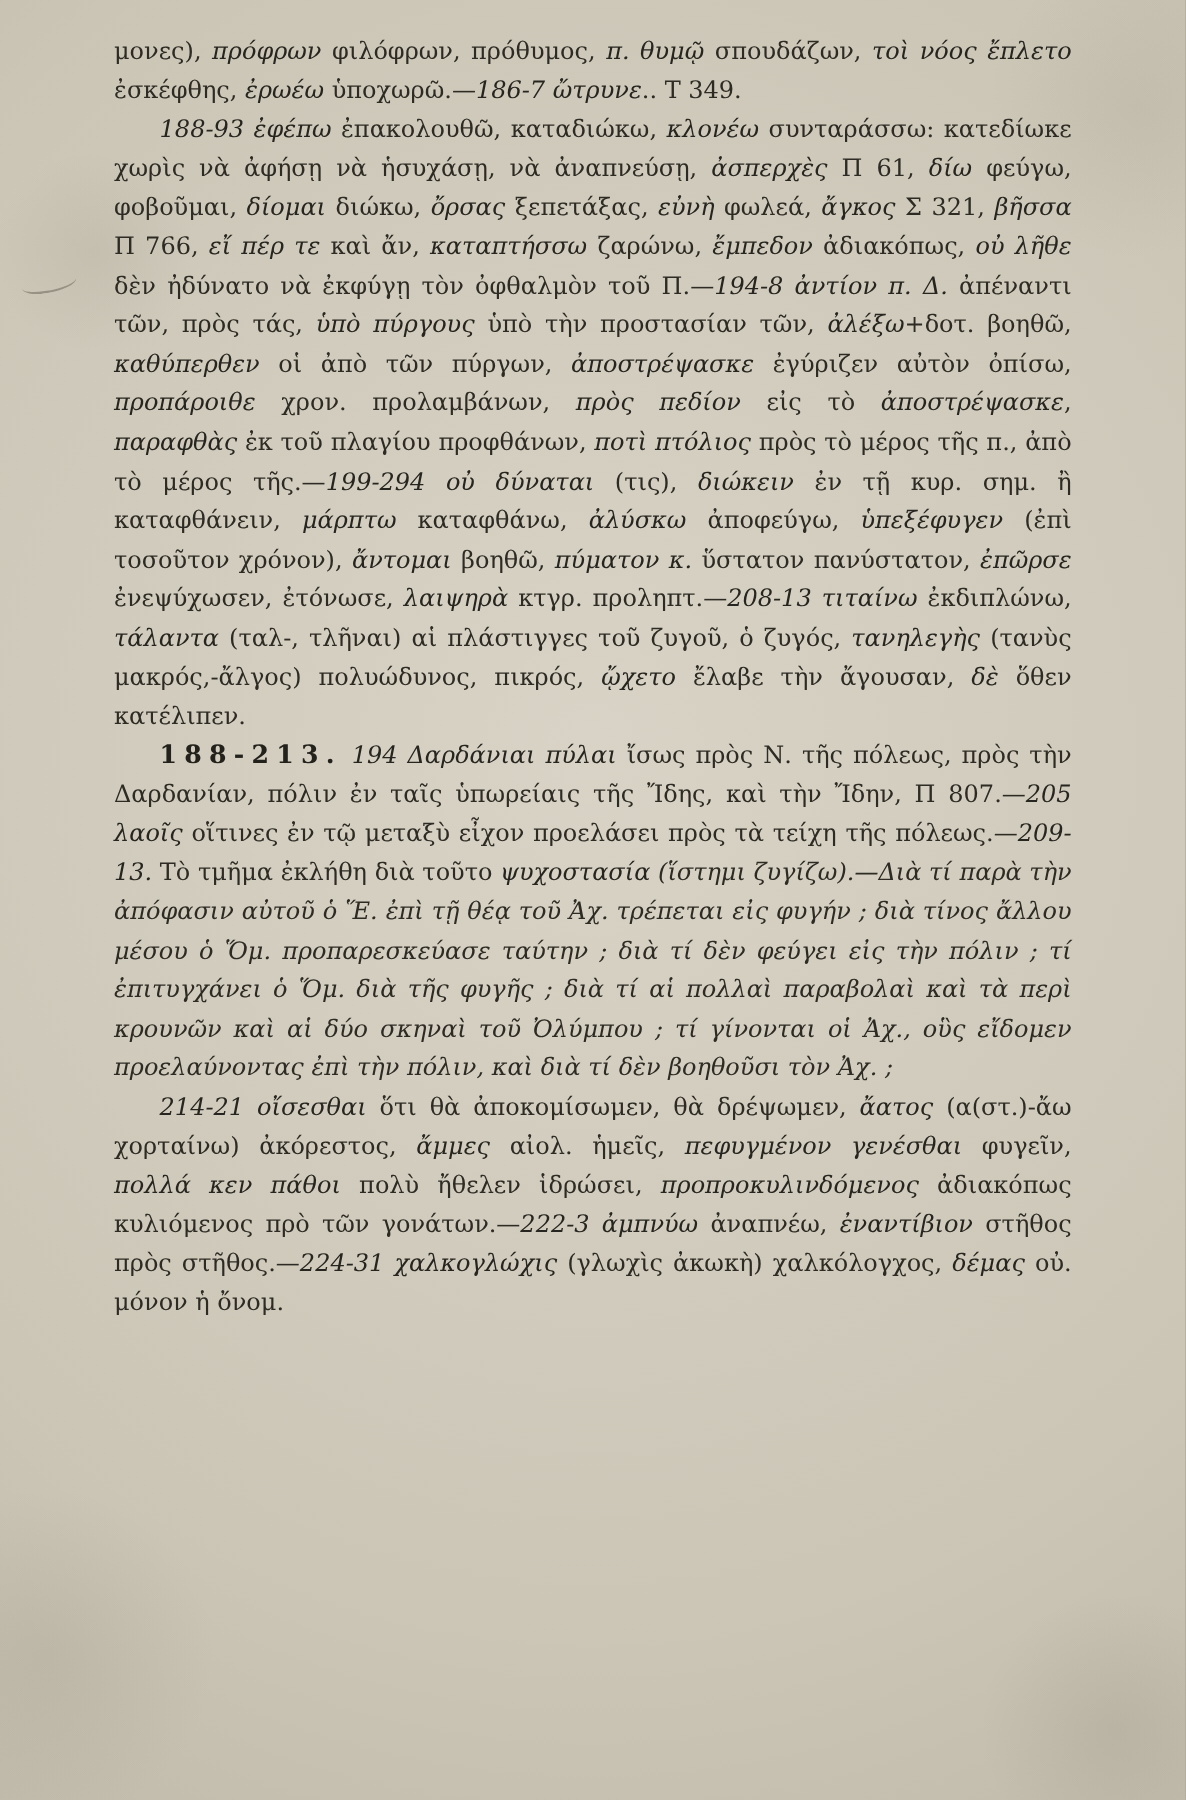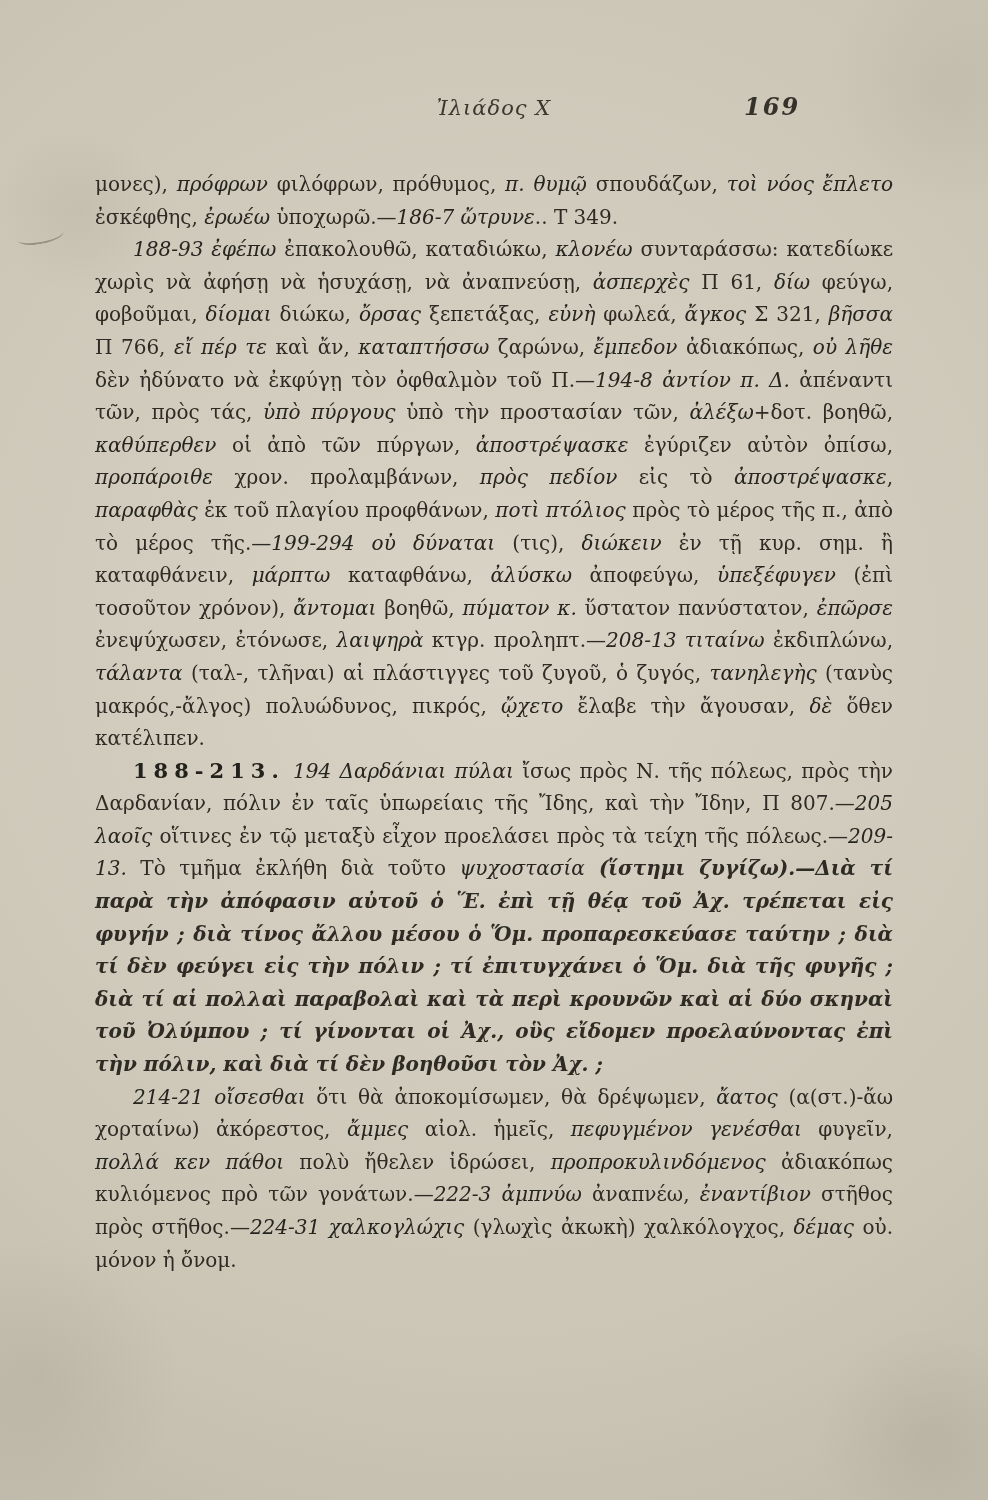--- a/index.html
+++ b/index.html
@@ -65,21 +65,21 @@
     text-justify: inter-word;
   }
   .paragraph {
     margin: 0;
   }
   .paragraph.indent {
     text-indent: 38px;
   }
   .run-r { font-style: normal; font-weight: 400; }
   .run-b { font-style: italic; font-weight: 400; color: #27251f; }
-  .run-i { font-style: italic; font-weight: 700; }
+  .run-i { font-style: italic; font-weight: 400; }
   .run-h {
     font-style: normal;
     font-weight: 700;
     letter-spacing: 6px;
     font-size: 21px;
     color: #23211b;
   }
   
   .margin-mark {
     position: absolute;
@@ -92,24 +92,20 @@
     transform: rotate(-8deg);
     pointer-events: none;
   }
 </style>
 </head>
 <body>
 
 <div class="page">
   <div class="margin-mark"></div>
 
-  <div class="running-head">
-    <span class="running-title">Ἰλιάδος Χ</span>
-    <span class="page-number">169</span>
-  </div>
 
   <div class="body-text">
       <p class="paragraph"><span class="run-r">μονες), </span><span class="run-b">πρόφρων</span><span class="run-r"> φιλόφρων, πρόθυμος, </span><span class="run-b">π. θυμῷ</span><span class="run-r"> σπουδάζων, </span><span class="run-b">τοὶ νόος ἔπλετο</span><span class="run-r"> ἐσκέφθης, </span><span class="run-b">ἐρωέω</span><span class="run-r"> ὑποχωρῶ.—</span><span class="run-b">186-7 ὤτρυνε</span><span class="run-r">.. Τ 349.</span></p>
       <p class="paragraph indent"><span class="run-b">188-93 ἐφέπω</span><span class="run-r"> ἐπακολουθῶ, καταδιώκω, </span><span class="run-b">κλονέω</span><span class="run-r"> συνταράσσω: κατεδίωκε χωρὶς νὰ ἀφήσῃ νὰ ἡσυχάσῃ, νὰ ἀναπνεύσῃ, </span><span class="run-b">ἀσπερχὲς</span><span class="run-r"> Π 61, </span><span class="run-b">δίω</span><span class="run-r"> φεύγω, φοβοῦμαι, </span><span class="run-b">δίομαι</span><span class="run-r"> διώκω, </span><span class="run-b">ὄρσας</span><span class="run-r"> ξεπετάξας, </span><span class="run-b">εὐνὴ</span><span class="run-r"> φωλεά, </span><span class="run-b">ἄγκος</span><span class="run-r"> Σ 321, </span><span class="run-b">βῆσσα</span><span class="run-r"> Π 766, </span><span class="run-b">εἴ πέρ τε</span><span class="run-r"> καὶ ἄν, </span><span class="run-b">καταπτήσσω</span><span class="run-r"> ζαρώνω, </span><span class="run-b">ἔμπεδον</span><span class="run-r"> ἀδιακόπως, </span><span class="run-b">οὐ λῆθε</span><span class="run-r"> δὲν ἠδύνατο νὰ ἐκφύγῃ τὸν ὀφθαλμὸν τοῦ Π.—</span><span class="run-b">194-8 ἀντίον π. Δ.</span><span class="run-r"> ἀπέναντι τῶν, πρὸς τάς, </span><span class="run-b">ὑπὸ πύργους</span><span class="run-r"> ὑπὸ τὴν προστασίαν τῶν, </span><span class="run-b">ἀλέξω</span><span class="run-r">+δοτ. βοηθῶ, </span><span class="run-b">καθύπερθεν</span><span class="run-r"> οἱ ἀπὸ τῶν πύργων, </span><span class="run-b">ἀποστρέψασκε</span><span class="run-r"> ἐγύριζεν αὐτὸν ὀπίσω, </span><span class="run-b">προπάροιθε</span><span class="run-r"> χρον. προλαμβάνων, </span><span class="run-b">πρὸς πεδίον</span><span class="run-r"> εἰς τὸ </span><span class="run-b">ἀποστρέψασκε</span><span class="run-r">, </span><span class="run-b">παραφθὰς</span><span class="run-r"> ἐκ τοῦ πλαγίου προφθάνων, </span><span class="run-b">ποτὶ πτόλιος</span><span class="run-r"> πρὸς τὸ μέρος τῆς π., ἀπὸ τὸ μέρος τῆς.—</span><span class="run-b">199-294 οὐ δύναται</span><span class="run-r"> (τις), </span><span class="run-b">διώκειν</span><span class="run-r"> ἐν τῇ κυρ. σημ. ἢ καταφθάνειν, </span><span class="run-b">μάρπτω</span><span class="run-r"> καταφθάνω, </span><span class="run-b">ἀλύσκω</span><span class="run-r"> ἀποφεύγω, </span><span class="run-b">ὑπεξέφυγεν</span><span class="run-r"> (ἐπὶ τοσοῦτον χρόνον), </span><span class="run-b">ἄντομαι</span><span class="run-r"> βοηθῶ, </span><span class="run-b">πύματον κ.</span><span class="run-r"> ὕστατον πανύστατον, </span><span class="run-b">ἐπῶρσε</span><span class="run-r"> ἐνεψύχωσεν, ἐτόνωσε, </span><span class="run-b">λαιψηρὰ</span><span class="run-r"> κτγρ. προληπτ.—</span><span class="run-b">208-13 τιταίνω</span><span class="run-r"> ἐκδιπλώνω, </span><span class="run-b">τάλαντα</span><span class="run-r"> (ταλ-, τλῆναι) αἱ πλάστιγγες τοῦ ζυγοῦ, ὁ ζυγός, </span><span class="run-b">τανηλεγὴς</span><span class="run-r"> (τανὺς μακρός,-ἄλγος) πολυώδυνος, πικρός, </span><span class="run-b">ᾤχετο</span><span class="run-r"> ἔλαβε τὴν ἄγουσαν, </span><span class="run-b">δὲ</span><span class="run-r"> ὅθεν κατέλιπεν.</span></p>
       <p class="paragraph indent"><span class="run-h">188-213.</span><span class="run-r"> </span><span class="run-b">194 Δαρδάνιαι πύλαι</span><span class="run-r"> ἴσως πρὸς Ν. τῆς πόλεως, πρὸς τὴν Δαρδανίαν, πόλιν ἐν ταῖς ὑπωρείαις τῆς Ἴδης, καὶ τὴν Ἴδην, Π 807.—</span><span class="run-b">205 λαοῖς</span><span class="run-r"> οἵτινες ἐν τῷ μεταξὺ εἶχον προελάσει πρὸς τὰ τείχη τῆς πόλεως.—</span><span class="run-b">209-13.</span><span class="run-r"> Τὸ τμῆμα ἐκλήθη διὰ τοῦτο </span><span class="run-b">ψυχοστασία</span><span class="run-i"> (ἵστημι ζυγίζω).—</span><span class="run-i">Διὰ τί παρὰ τὴν ἀπόφασιν αὐτοῦ ὁ Ἕ. ἐπὶ τῇ θέᾳ τοῦ Ἀχ. τρέπεται εἰς φυγήν ; διὰ τίνος ἄλλου μέσου ὁ Ὅμ. προπαρεσκεύασε ταύτην ; διὰ τί δὲν φεύγει εἰς τὴν πόλιν ; τί ἐπιτυγχάνει ὁ Ὅμ. διὰ τῆς φυγῆς ; διὰ τί αἱ πολλαὶ παραβολαὶ καὶ τὰ περὶ κρουνῶν καὶ αἱ δύο σκηναὶ τοῦ Ὀλύμπου ; τί γίνονται οἱ Ἀχ., οὓς εἴδομεν προελαύνοντας ἐπὶ τὴν πόλιν, καὶ διὰ τί δὲν βοηθοῦσι τὸν Ἀχ. ;</span></p>
       <p class="paragraph indent"><span class="run-b">214-21 οἴσεσθαι</span><span class="run-r"> ὅτι θὰ ἀποκομίσωμεν, θὰ δρέψωμεν, </span><span class="run-b">ἄατος</span><span class="run-r"> (α(στ.)-ἄω χορταίνω) ἀκόρεστος, </span><span class="run-b">ἄμμες</span><span class="run-r"> αἰολ. ἡμεῖς, </span><span class="run-b">πεφυγμένον γενέσθαι</span><span class="run-r"> φυγεῖν, </span><span class="run-b">πολλά κεν πάθοι</span><span class="run-r"> πολὺ ἤθελεν ἱδρώσει, </span><span class="run-b">προπροκυλινδόμενος</span><span class="run-r"> ἀδιακόπως κυλιόμενος πρὸ τῶν γονάτων.—</span><span class="run-b">222-3 ἀμπνύω</span><span class="run-r"> ἀναπνέω, </span><span class="run-b">ἐναντίβιον</span><span class="run-r"> στῆθος πρὸς στῆθος.—</span><span class="run-b">224-31 χαλκογλώχις</span><span class="run-r"> (γλωχὶς ἀκωκὴ) χαλκόλογχος, </span><span class="run-b">δέμας</span><span class="run-r"> οὐ. μόνον ἡ ὄνομ.</span></p>
     </div>
 </div>
 
 </body></html>

